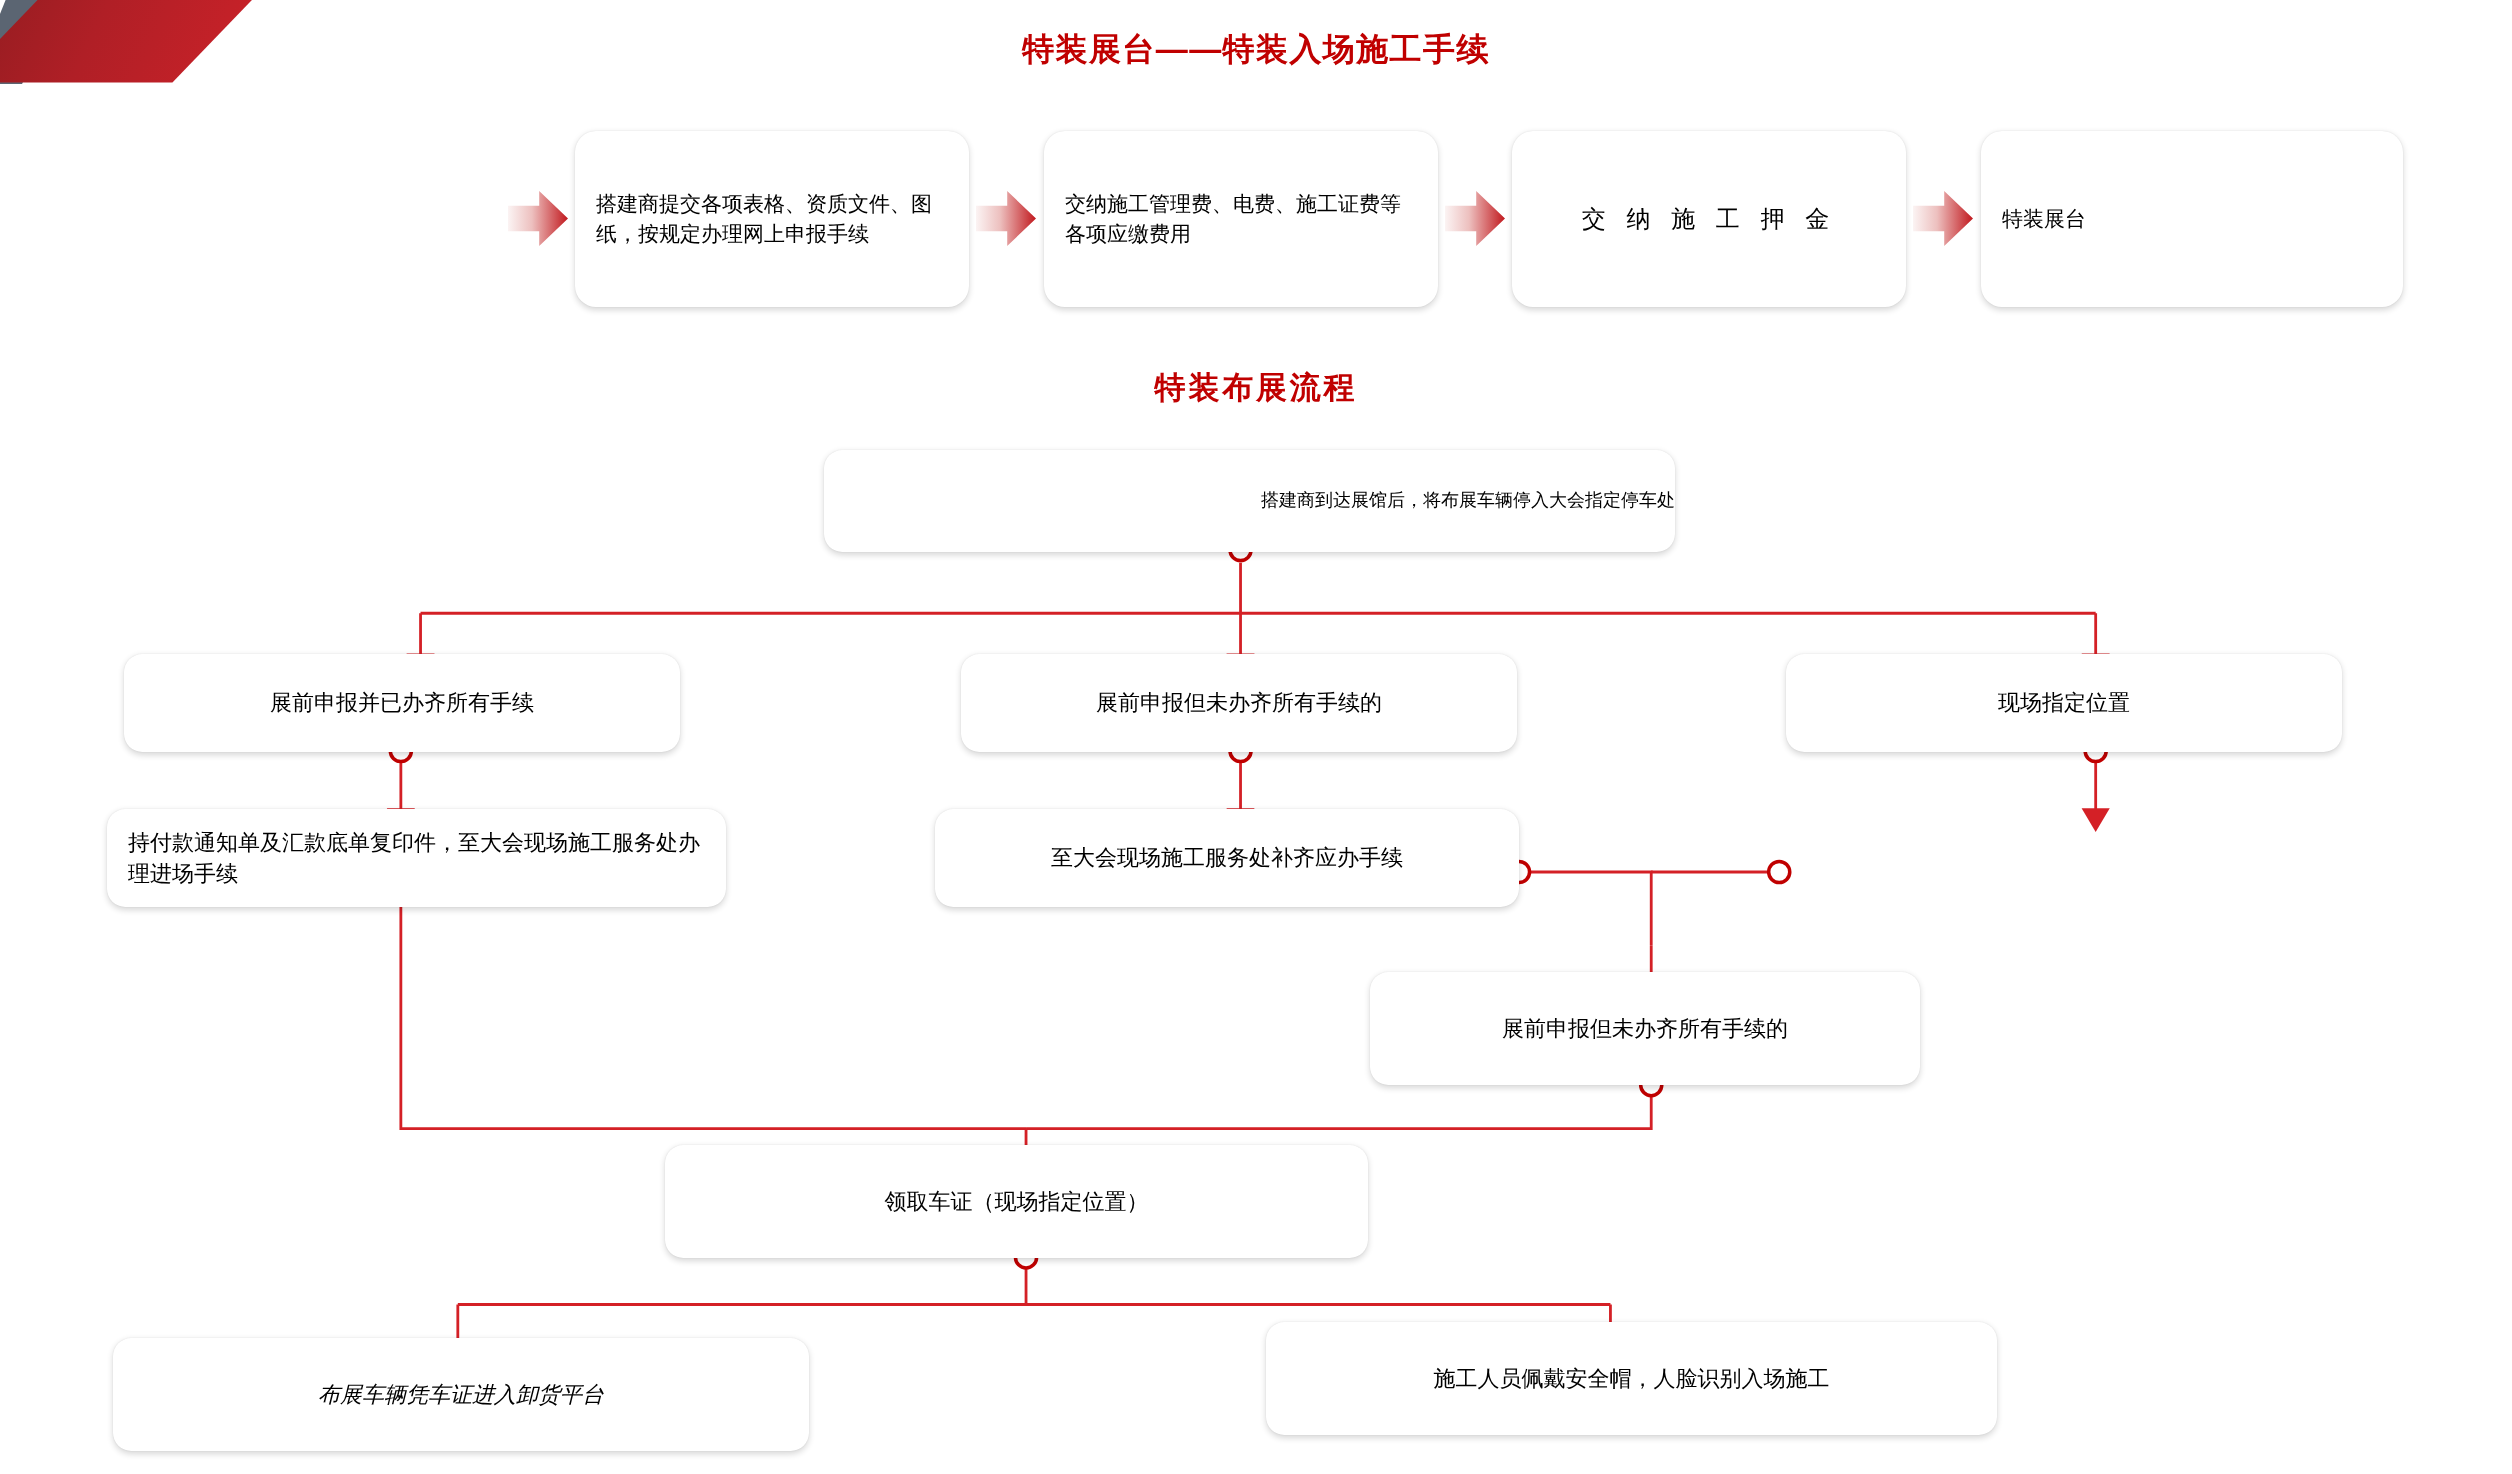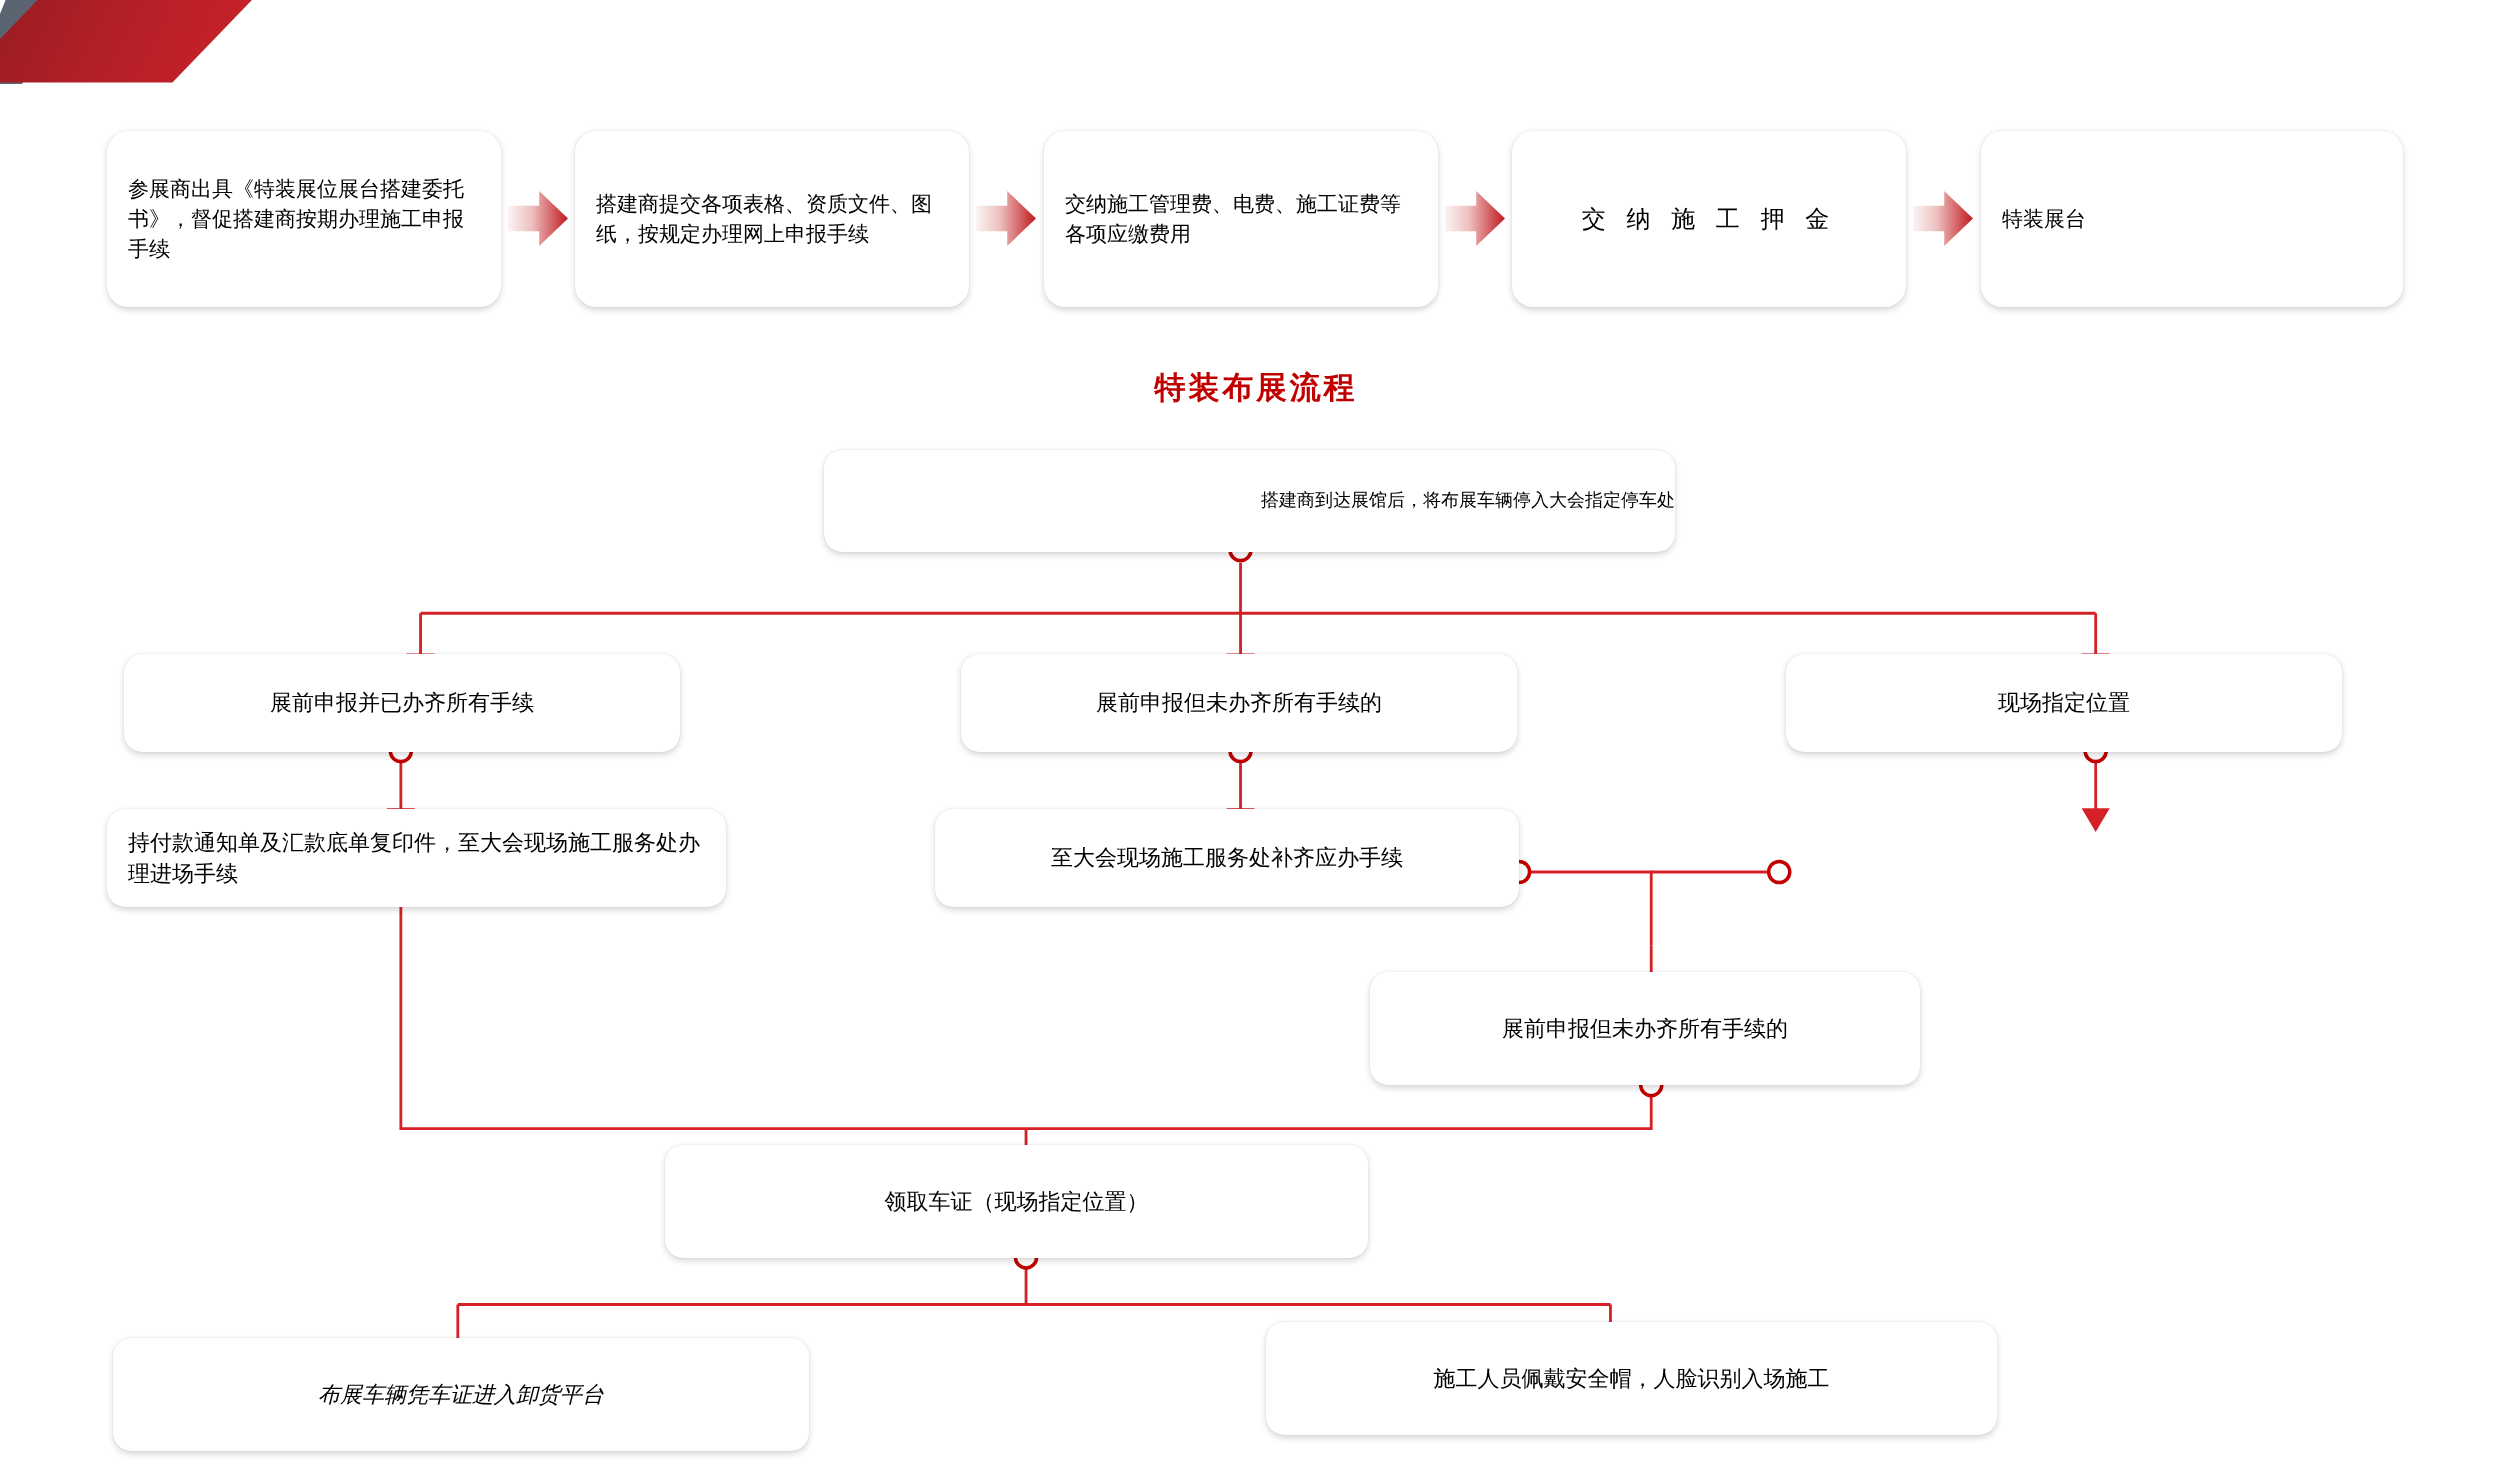--- a/index.html
+++ b/index.html
@@ -66,25 +66,23 @@
   #wires { position:absolute; left:0; top:0; width:2512px; height:1474px; pointer-events:none; }
 </style>
 </head>
 <body>
 
 <div id="stage">
 
   <div class="ribbon-dark"></div>
   <div class="ribbon-red"></div>
 
+  <div class="title" id="title-main">特装展台——特装入场施工手续</div>
   <div class="title" id="title-sub">特装布展流程</div>
 
-  <div class="card r1 left" style="left:107px;  width:394px;">
-    <span class="card-txt">参展商出具《特装展位展台搭建委托书》，督促搭建商按期办理施工申报手续</span>
-  </div>
   <div class="chev" style="left:508px;"></div>
 
   <div class="card r1 left" style="left:575px;  width:394px;">
     <span class="card-txt">搭建商提交各项表格、资质文件、图纸，按规定办理网上申报手续</span>
   </div>
   <div class="chev" style="left:976px;"></div>
 
   <div class="card r1 left" style="left:1044px; width:394px;">
     <span class="card-txt">交纳施工管理费、电费、施工证费等各项应缴费用</span>
   </div>

